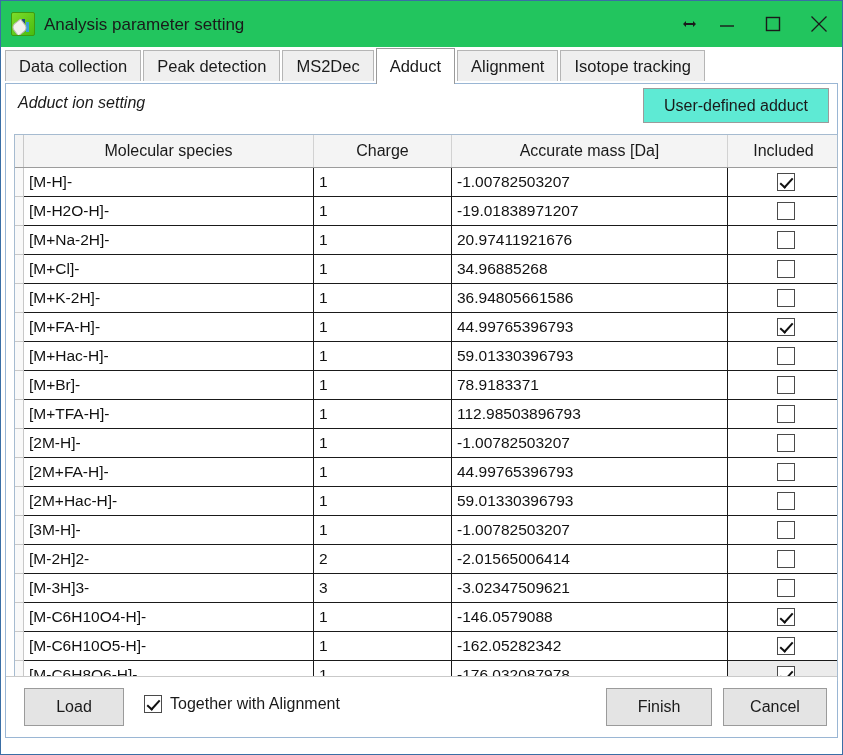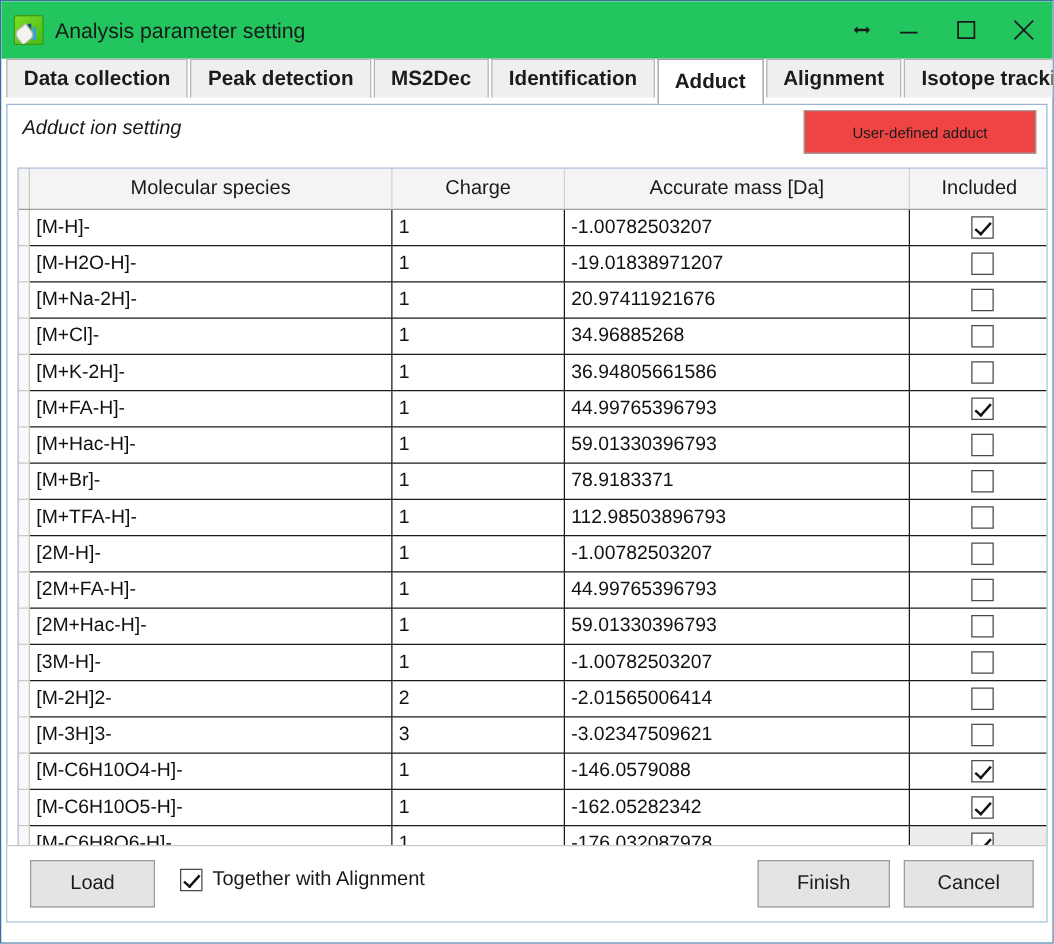--- a/index.html
+++ b/index.html
@@ -90,23 +90,22 @@
     height: 46px;
     color:#1a1a1a;
   }
 
   
   .tabstrip {
     position: relative;
     height: 37px;
     margin: 0 0 0 4px;
     display: flex;
-    align-items: flex-start;
-    box-sizing: border-box;
-    font-weight: bold;
+    align-items: center;
+    box-sizing: border-box;
   }
   .tab {
     height: 31px;
     line-height: 31px;
     padding: 0 13px;
     margin-right: 2px;
     font-size: 16.5px;
     color: #1b1b1b;
     background: #efefef;
     border: 1px solid #b5b5b5;
@@ -144,23 +143,23 @@
     font-style: italic;
     color: #1a1a1a;
   }
 
   .userdef-btn {
     position: absolute;
     right: 8px;
     top: 4px;
     width: 186px;
     height: 35px;
-    font-size: 12px;
-    color: #1a1a1a;
-    background: #ef4444;
+    font-size: 16px;
+    color: #1a1a1a;
+    background: #5eead4;
     border: 1px solid #9b9b9b;
     display: flex;
     align-items: center;
     justify-content: center;
     box-sizing: border-box;
     cursor: default;
   }
 
   
   .grid-wrap {
@@ -320,21 +319,20 @@
           <line x1="16.5" y1="1.5" x2="1.5" y2="16.5" stroke="#1a1a1a" stroke-width="1.3"></line>
         </svg>
       </div>
     </div>
   </div>
 
   <div class="tabstrip" id="tabstrip">
       <div class="tab">Data collection</div>
       <div class="tab">Peak detection</div>
       <div class="tab">MS2Dec</div>
-      <div class="tab">Identification</div>
       <div class="tab selected">Adduct</div>
       <div class="tab">Alignment</div>
       <div class="tab">Isotope tracking</div>
     </div>
 
   <div class="tabpage">
     <div class="section-label">Adduct ion setting</div>
     <div class="userdef-btn">User-defined adduct</div>
 
     <div class="grid-wrap">

